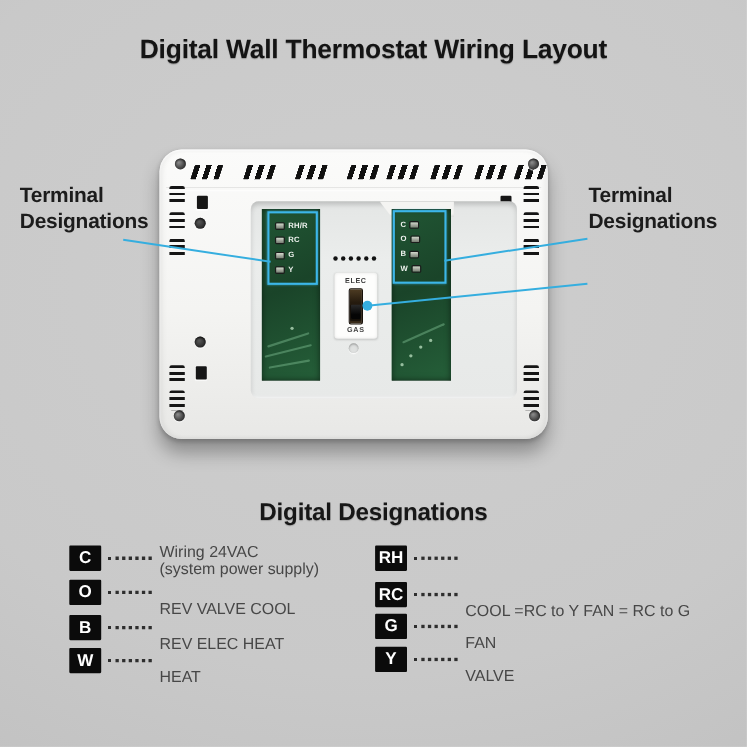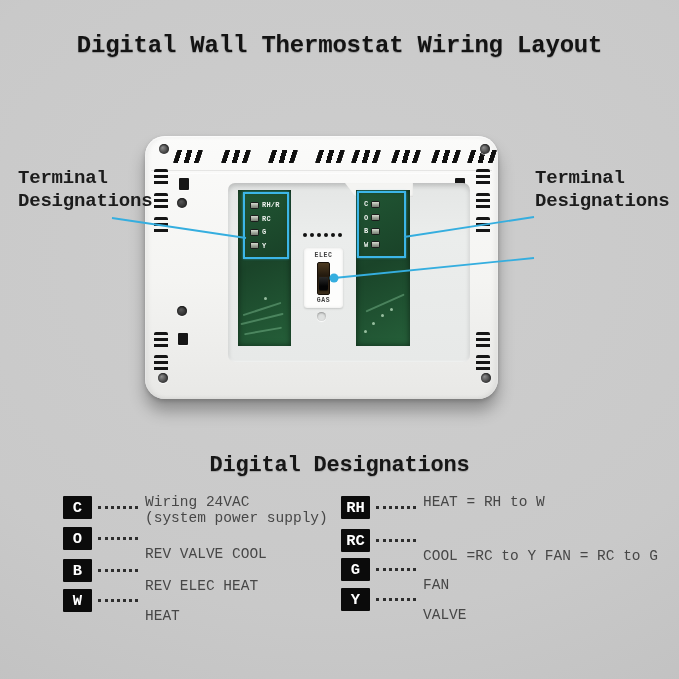--- a/index.html
+++ b/index.html
@@ -1,19 +1,19 @@
 <!DOCTYPE html>
 <html><head>
 <meta charset="utf-8">
 <style>
   html,body{margin:0;padding:0;}
   #canvas{
     position:relative;width:679px;height:679px;overflow:hidden;
     background:radial-gradient(120% 95% at 50% 38%, #cecece 0%, #c9c9c9 55%, #bcbcbc 100%);
-    font-family:Liberation Mono, monospace;
+    font-family:Liberation Sans, sans-serif;
   }
   
   .title{
     position:absolute;top:32px;left:0;width:100%;text-align:center;
     font-size:24px;font-weight:bold;color:#141414;letter-spacing:-0.2px;
     text-shadow:0 1px 1px rgba(0,0,0,0.25);
   }
   .callout{
     position:absolute;font-size:19px;font-weight:bold;color:#1c1c1c;
     line-height:23px;letter-spacing:-0.2px;
@@ -290,21 +290,20 @@
     <div class="leader"></div>
     <div class="ltext">
       <div>HEAT</div>
     </div>
   </div>
 
   <div class="lrow double" style="left:341px;top:496px">
     <div class="keybox">RH</div>
     <div class="leader"></div>
     <div class="ltext">
-      <div>HEAT = RH to W</div>
     </div>
   </div>
   <div class="lrow single" style="left:341px;top:529px">
     <div class="keybox">RC</div>
     <div class="leader"></div>
     <div class="ltext">
       <div>COOL =RC to Y FAN = RC to G</div>
     </div>
   </div>
   <div class="lrow single" style="left:341px;top:558px">

